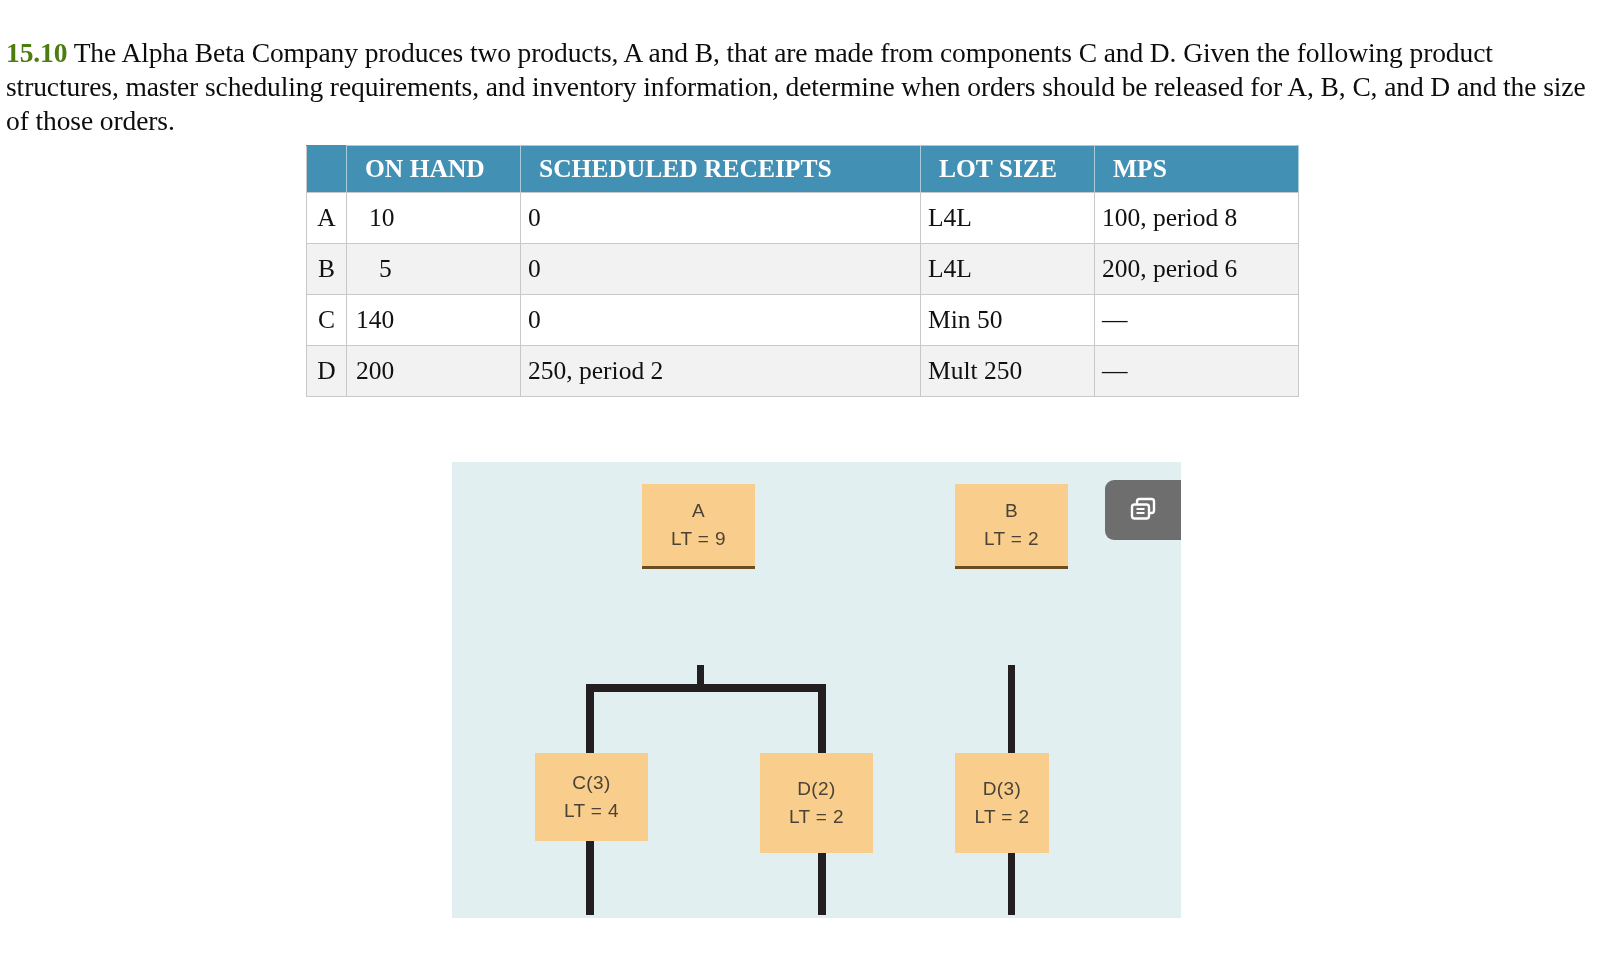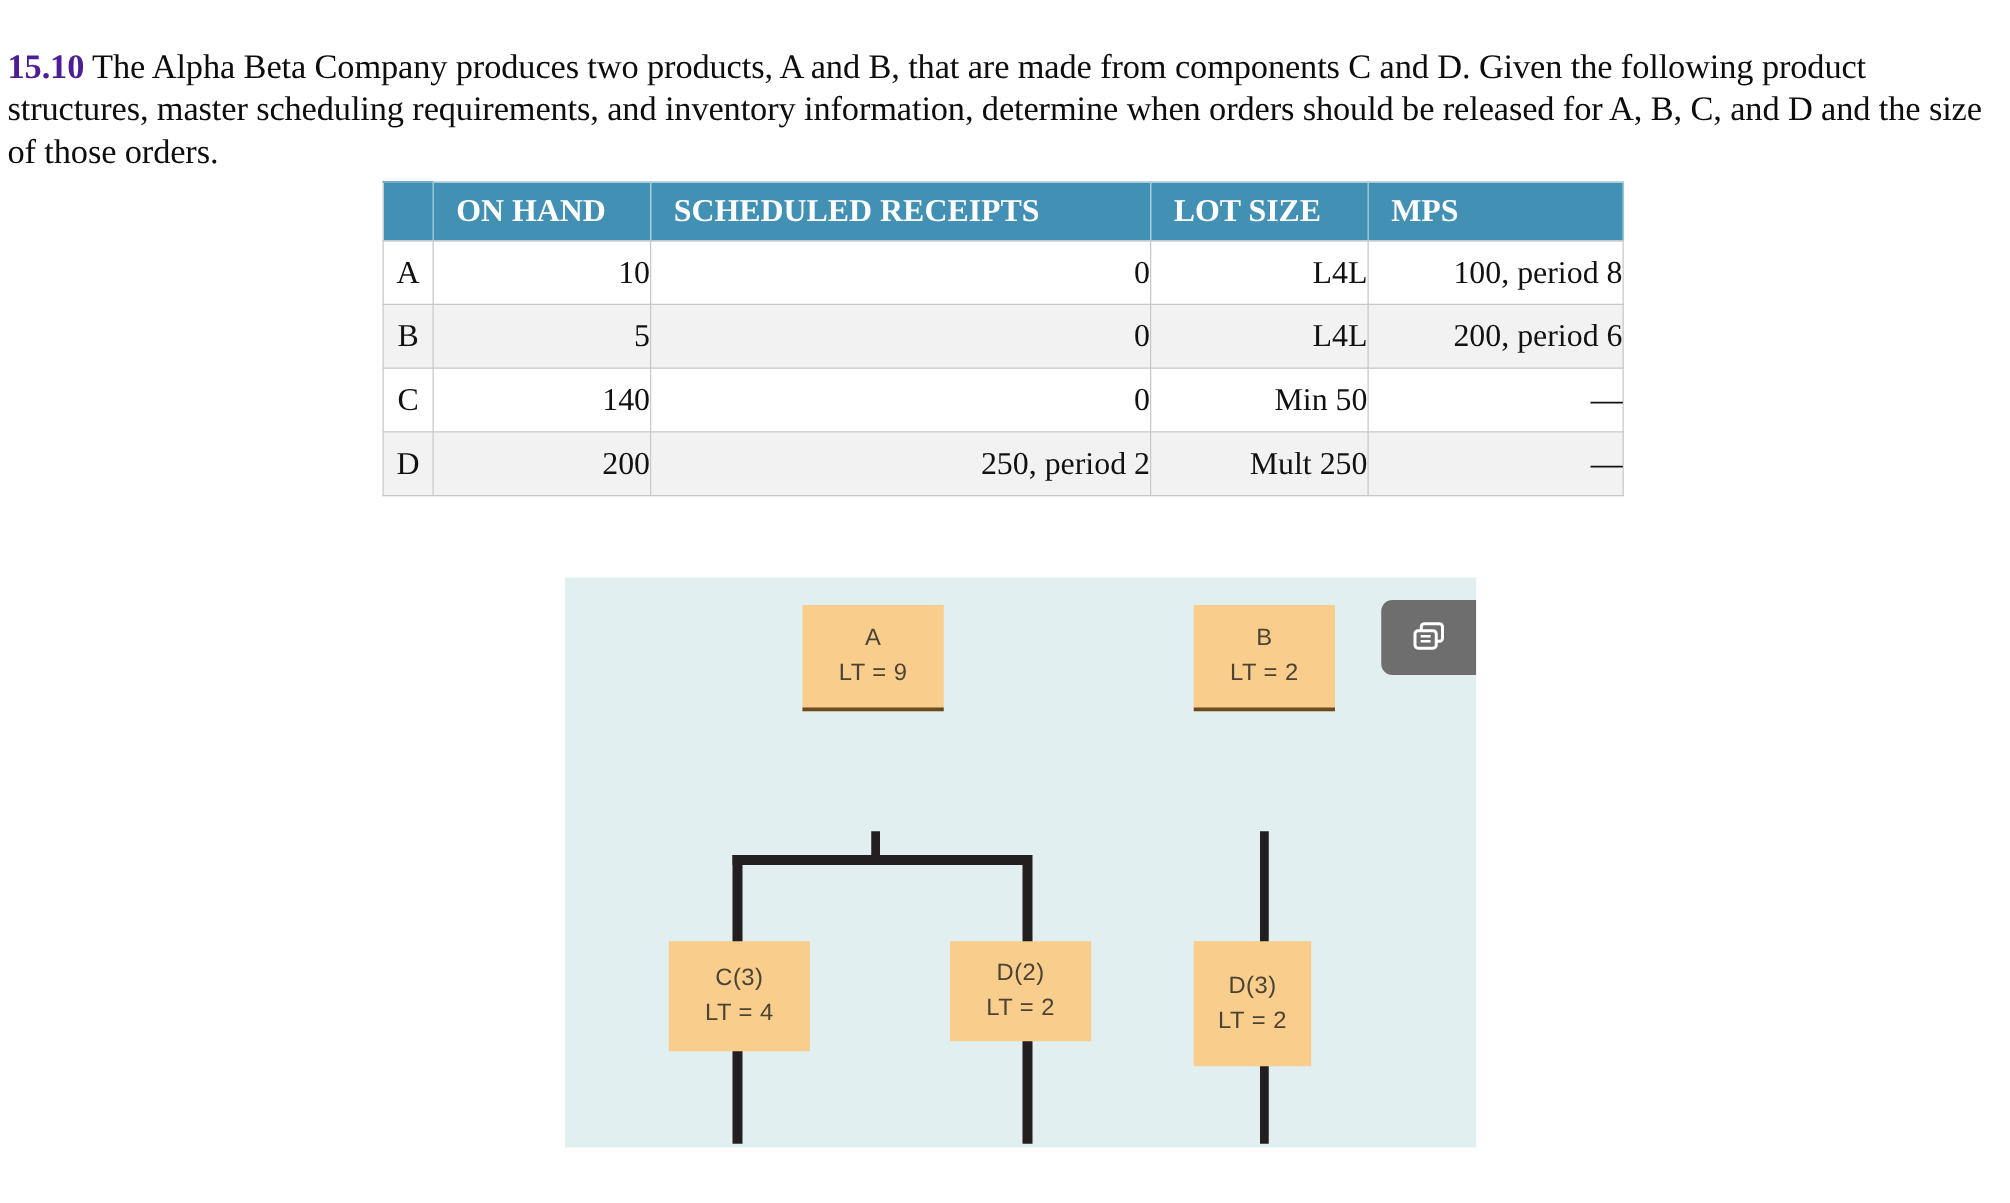--- a/index.html
+++ b/index.html
@@ -23,21 +23,21 @@
     top: 8px;
     width: 1596px;
     font-size: 27.5px;
     line-height: 1.24;
     letter-spacing: -0.1px;
     font-family: "Liberation Serif", serif;
     color: #0d0d0d;
   }
   .prob-num {
     font-weight: bold;
-    color: #4c1d95;
+    color: #4d7c0f;
     font-family: "Liberation Serif", serif;
   }
 
   
   #inventory-table {
     position: absolute;
     left: 306px;
     top: 145px;
     width: 992px;
     border-collapse: collapse;
@@ -65,21 +65,20 @@
   }
   #inventory-table thead th.corner-cell {
     border-left-color: #c8c8c8;
     border-top-color: #4291b4;
   }
   #inventory-table tbody td {
     font-size: 25.5px;
     height: 50px;
     padding-left: 7px;
     color: #111111;
-    text-align: right;
   }
   #inventory-table tbody tr.row-alt td {
     background: #f2f2f2;
   }
   #inventory-table tbody tr td.rowlabel {
     text-align: center;
     padding-left: 0;
     padding-right: 0;
   }
   .col-label   { width: 40px;  }
@@ -209,21 +208,21 @@
   <div class="node-box" style="left:503px; top:22px; width:113px; height:85px;">
     <span class="node-line">B</span>
     <span class="node-line">LT = 2</span>
   </div>
 
   <div class="node-box leaf" style="left:83px; top:291px; width:113px; height:88px;">
     <span class="node-line">C(3)</span>
     <span class="node-line">LT = 4</span>
   </div>
 
-  <div class="node-box leaf" style="left:308px; top:291px; width:113px; height:80px;">
+  <div class="node-box leaf" style="left:308px; top:291px; width:113px; height:100px;">
     <span class="node-line">D(2)</span>
     <span class="node-line">LT = 2</span>
   </div>
 
   <div class="node-box leaf" style="left:503px; top:291px; width:94px; height:100px;">
     <span class="node-line">D(3)</span>
     <span class="node-line">LT = 2</span>
   </div>
 
   <div id="duplicate-button">

